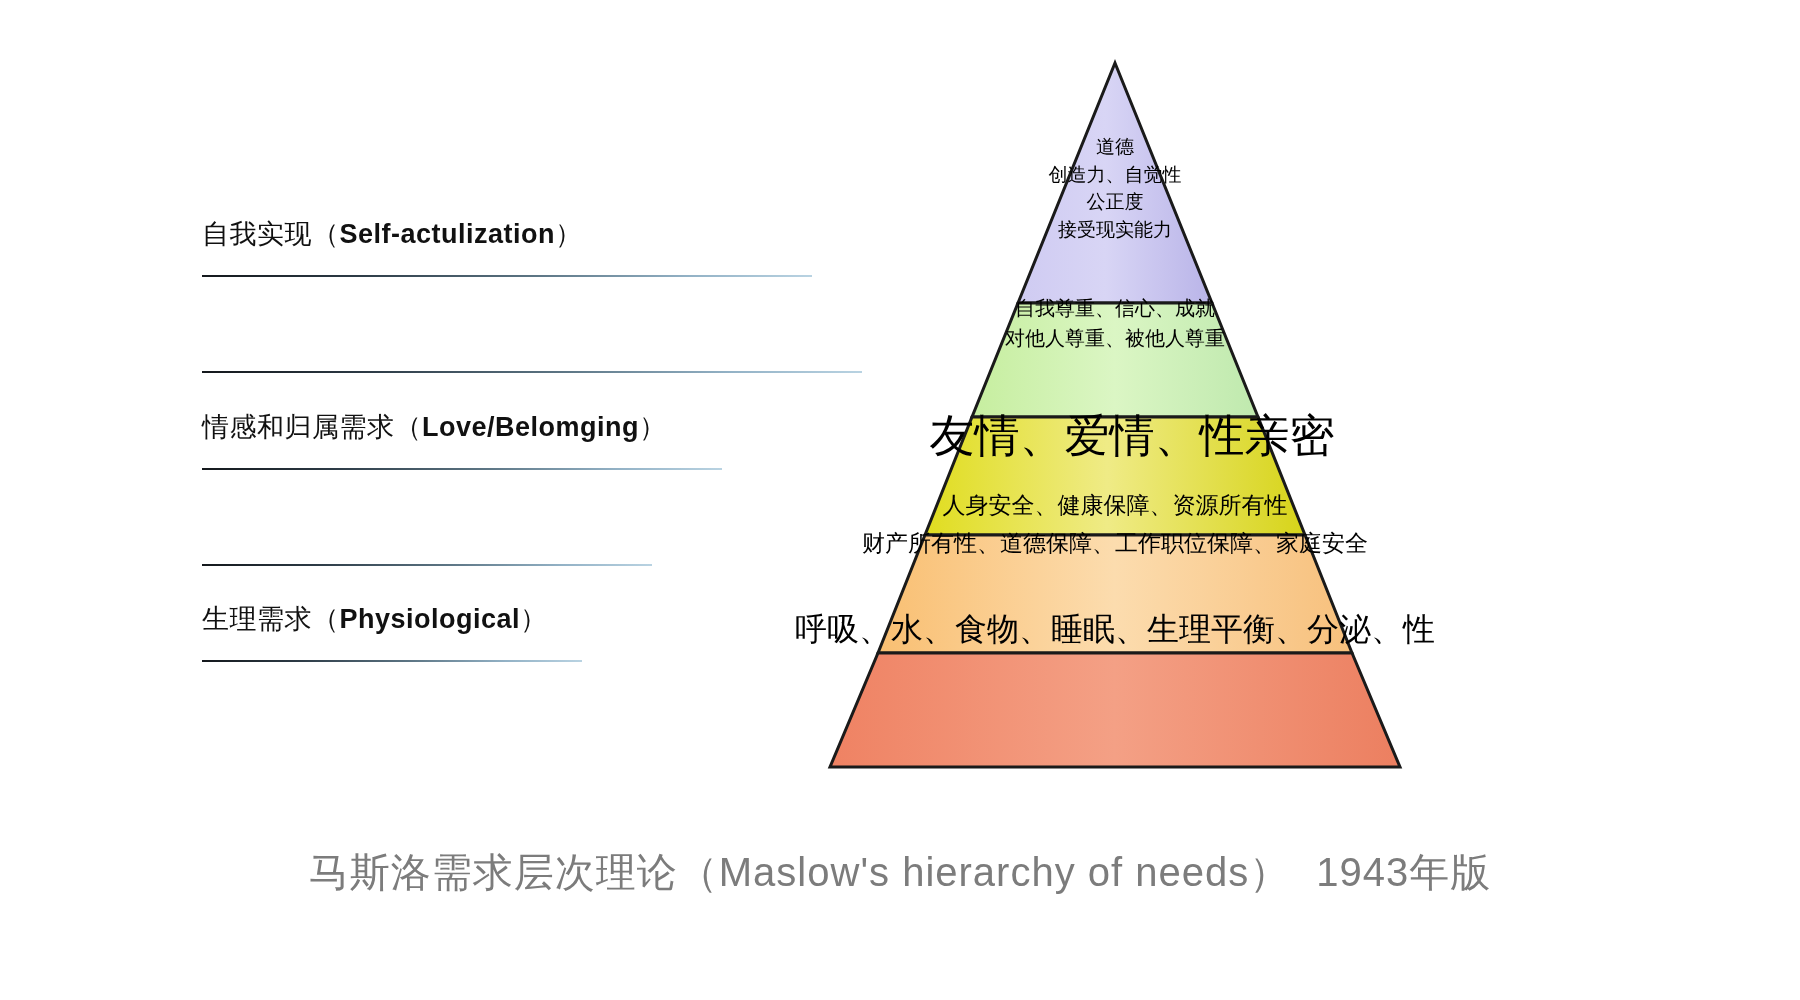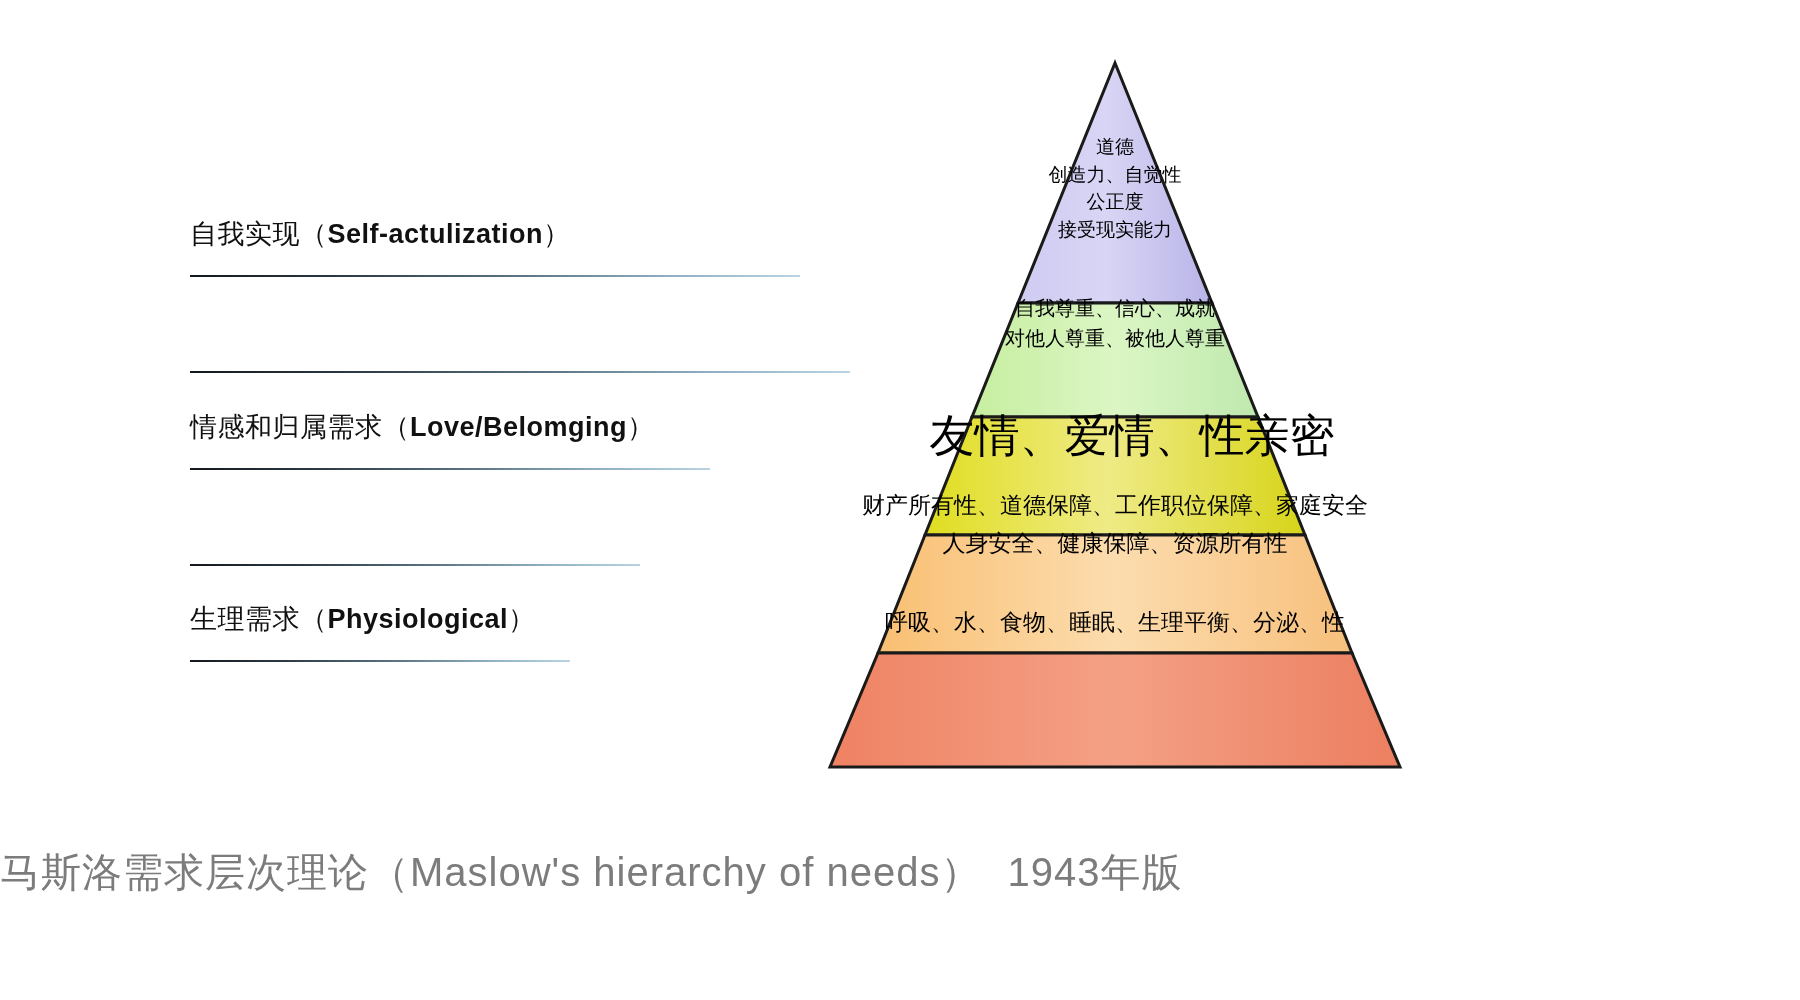--- a/index.html
+++ b/index.html
@@ -19,21 +19,21 @@
   #stage {
     position: absolute;
     left: 0; top: 0;
     width: 1800px;
     height: 1000px;
   }
 
   
   .label-col {
     position: absolute;
-    left: 0;
+    left: 12px;
     top: 0;
     width: 760px;
     height: 1000px;
     text-align: center;
   }
   .row-label {
     position: absolute;
     left: 190px;
     font-size: 27px;
     font-weight: 400;
@@ -104,30 +104,30 @@
     left: 95px;
     top: 432px;
     width: 840px;
     font-size: 23px;
     line-height: 1.65;
   }
   #tier-text-physio {
     left: 55px;
     top: 552px;
     width: 920px;
-    font-size: 23px;
+    font-size: 32px;
   }
 
   
   #caption {
     position: absolute;
     left: 0;
     top: 845px;
     width: 1800px;
-    text-align: left;
+    text-align: center;
     font-size: 40px;
     color: #7c7c7c;
     letter-spacing: 1px;
     white-space: nowrap;
   }
   #caption .year {
     margin-left: 26px;
   }
 </style>
 </head>
@@ -213,22 +213,22 @@
     <div class="tier-text" id="tier-text-esteem">
       <div>自我尊重、信心、成就</div>
       <div>对他人尊重、被他人尊重</div>
     </div>
 
     <div class="tier-text" id="tier-text-love">
       <div>友情、爱情、性亲密</div>
     </div>
 
     <div class="tier-text" id="tier-text-safety">
+      <div>人身安全、健康保障、资源所有性</div>
       <div>财产所有性、道德保障、工作职位保障、家庭安全</div>
-      <div>人身安全、健康保障、资源所有性</div>
     </div>
 
     <div class="tier-text" id="tier-text-physio">
       <div>呼吸、水、食物、睡眠、生理平衡、分泌、性</div>
     </div>
   </div>
 
   <div id="caption">
     <span>马斯洛需求层次理论（Maslow's hierarchy of needs）</span><span class="year">1943年版</span>
   </div>

